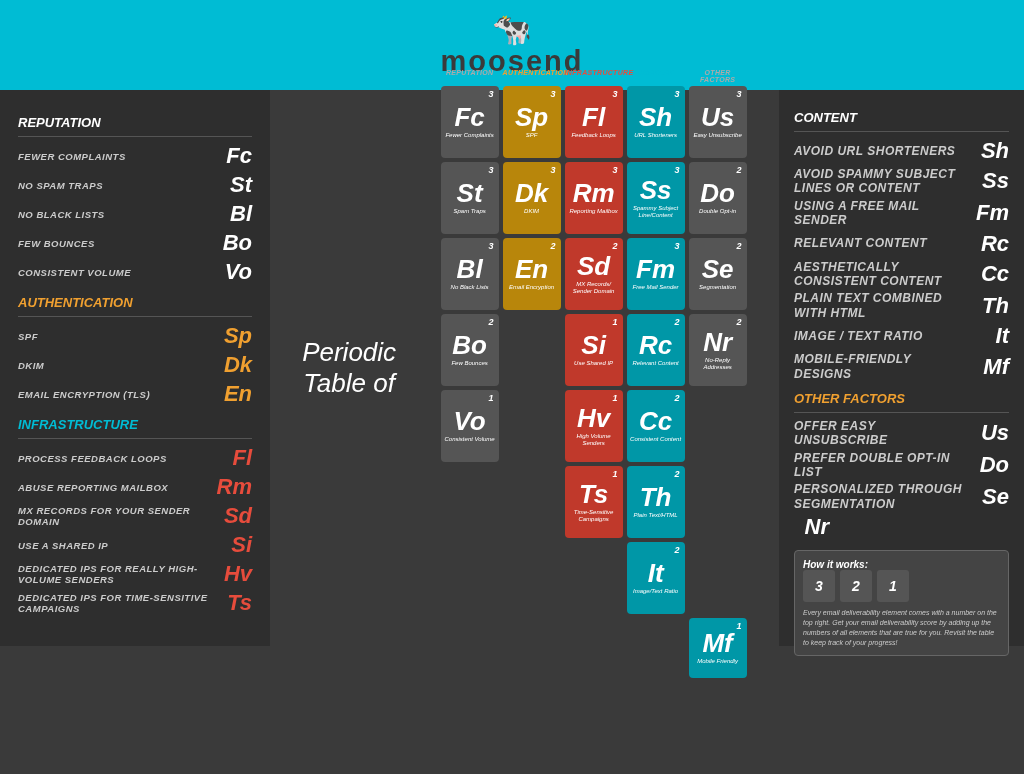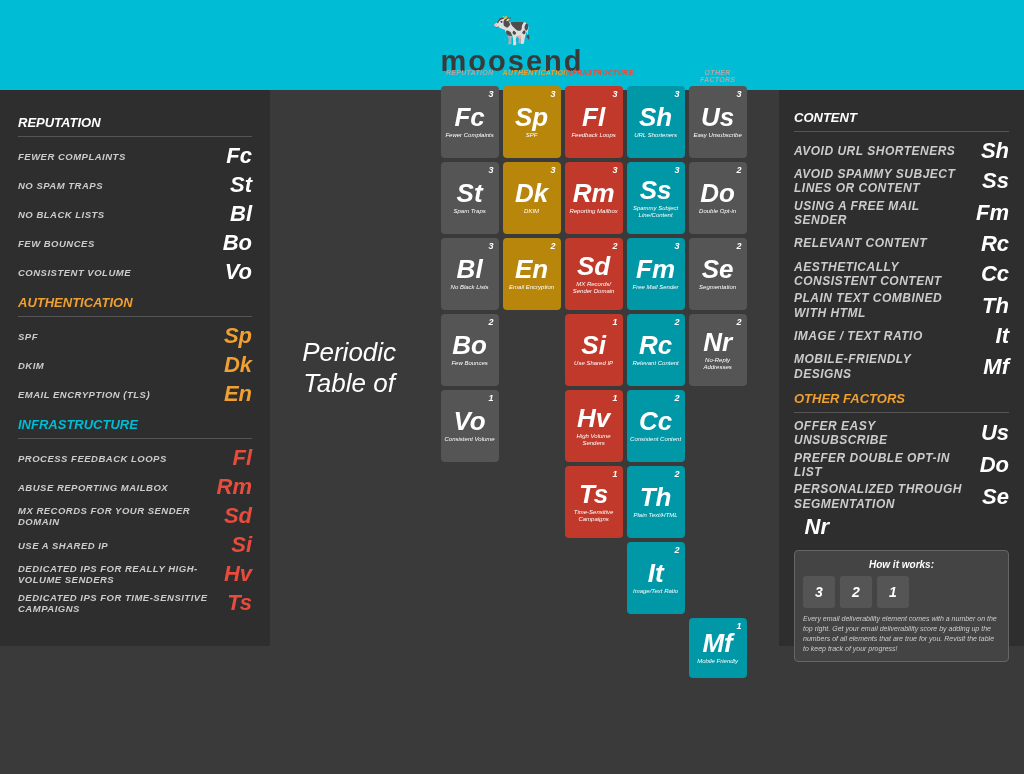--- a/index.html
+++ b/index.html
@@ -213,22 +213,20 @@
       background: #444;
       border: 1px solid #666;
       border-radius: 4px;
       padding: 8px;
       margin-top: 10px;
     }
     .how-title {
       color: white;
       font-size: 10px;
       font-weight: bold;
-      margin-bottom: 6px;
-      text-align: center;
     }
     .how-cells {
       display: flex;
       gap: 5px;
       margin-bottom: 6px;
       align-items: center;
     }
     .how-cell {
       width: 32px;
       height: 32px;

